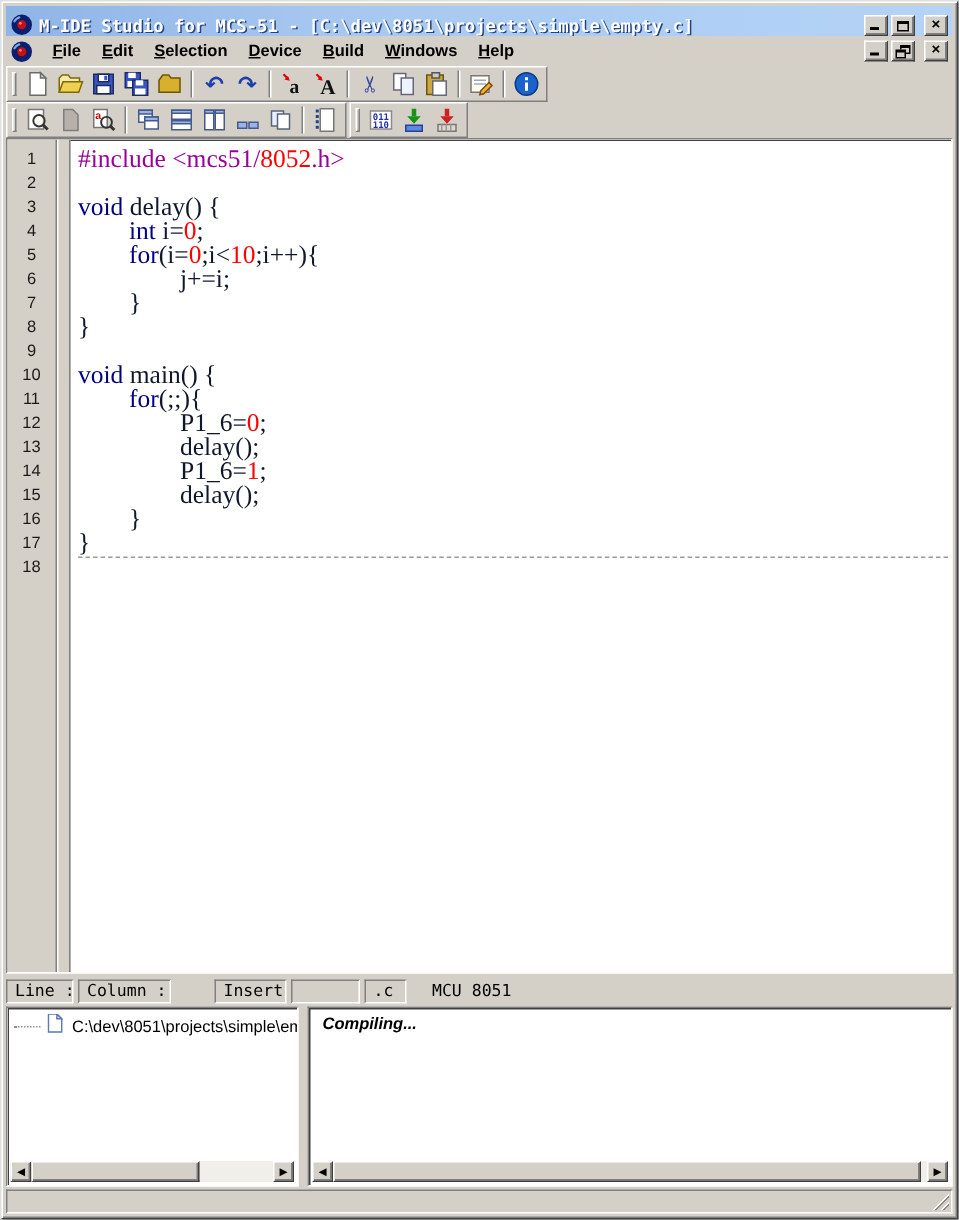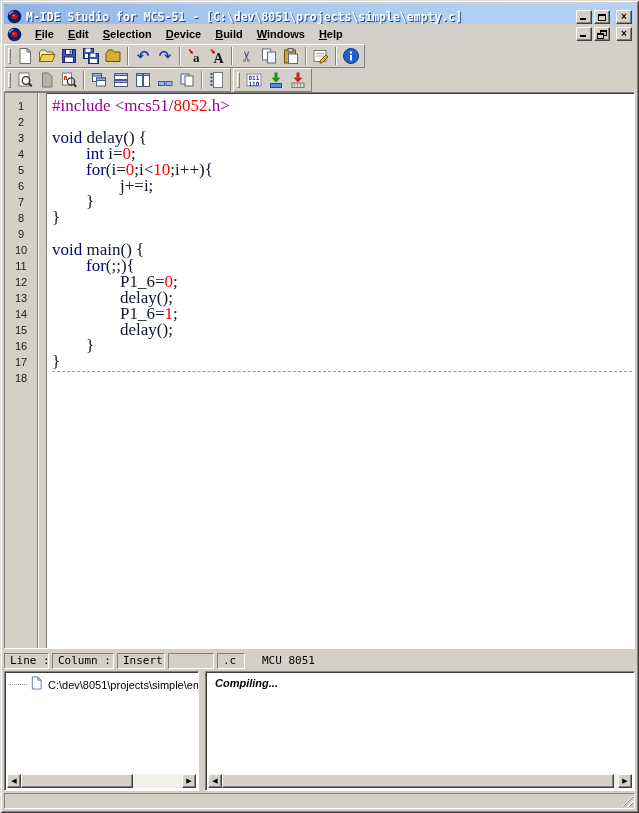--- a/index.html
+++ b/index.html
@@ -79,21 +79,21 @@
   .tok-pln{color:#0f172a;}
   .tok-kw{color:var(--kw,#000080);}
   .tok-num{color:var(--num,#ff0000);}
   .tok-pre{color:var(--pre,#990099);}
   .eof-marker{border-top:1px dashed #9a9a9a;height:0;margin:1px 2px 0 0;}
   
   .statusrow{position:absolute;left:4px;top:651px;width:631px;height:19px;
     display:flex;align-items:center;font-family:"DejaVu Sans Mono",monospace;font-size:11px;}
   .st-panel{height:16px;line-height:14px;margin-right:3px;padding:0 5px;
     border:1px solid;border-color:#808080 #fff #fff #808080;white-space:nowrap;overflow:hidden;}
-  .st-center{text-align:center;}
+  .st-center{text-align:center;margin-left:26px;}
   .st-mcu{margin-left:14px;white-space:nowrap;}
   
   .bottom{position:absolute;left:4px;top:671px;width:631px;height:120px;}
   .panel{
     position:absolute;top:0;height:120px;background:#fff;
     border:1px solid;border-color:#808080 #fff #fff #808080;
     box-shadow:inset 1px 1px 0 #404040;overflow:hidden;
   }
   .panel-left{left:0;width:195px;}
   .panel-right{left:201px;width:430px;}

